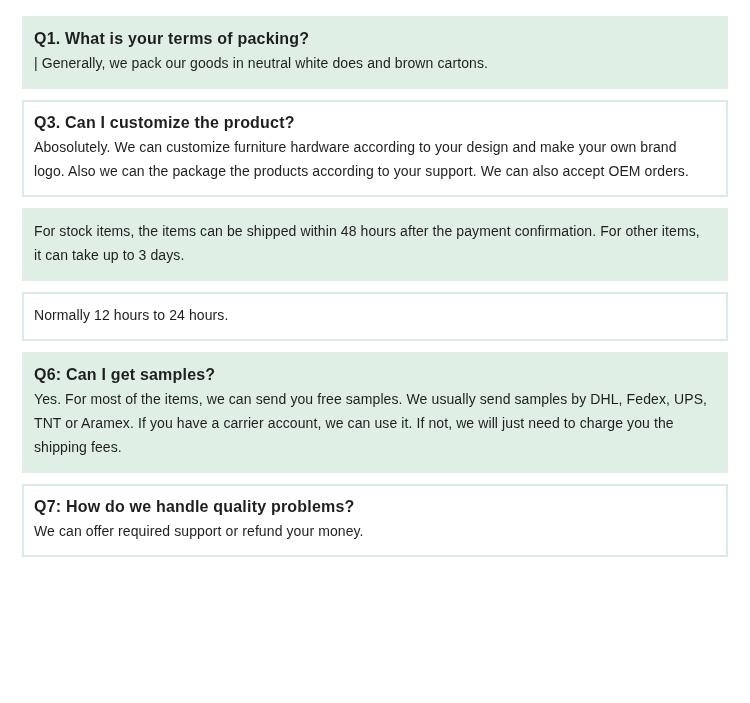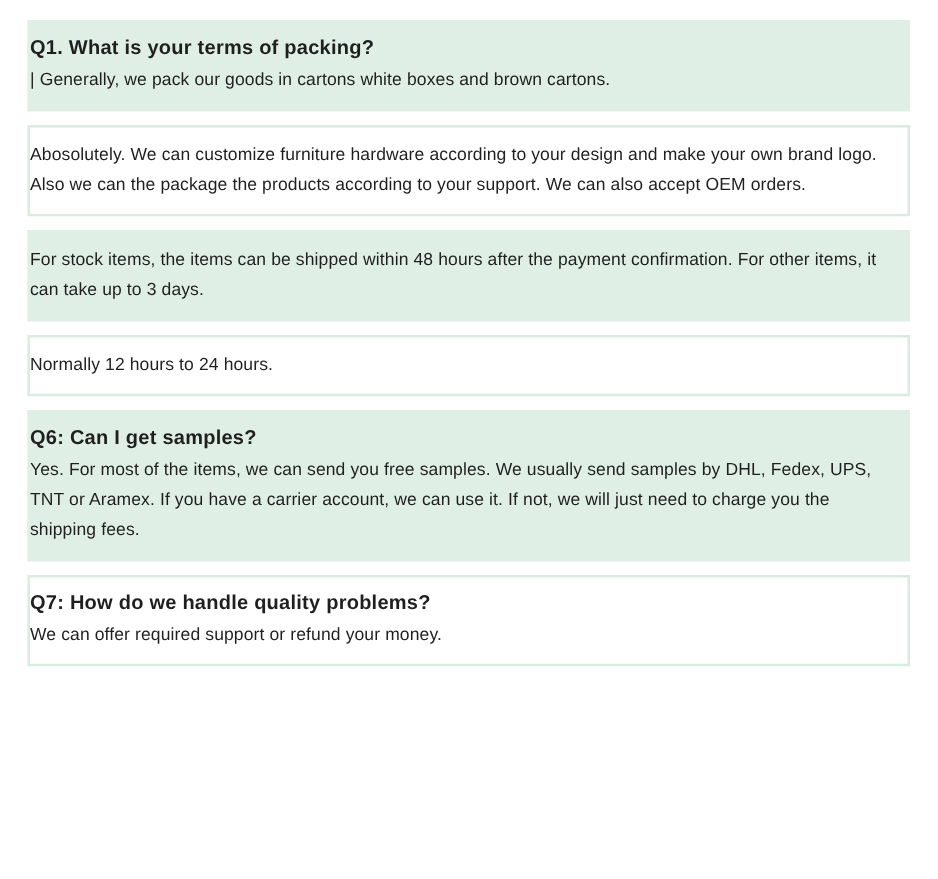--- a/index.html
+++ b/index.html
@@ -19,21 +19,21 @@
     width:750px;
     min-height:703px;
     padding:16px 22px 40px 22px;
   }
   .faq-list{
     display:flex;
     flex-direction:column;
     gap:11px;
   }
   .faq-item{
-    padding:9px 16px 12px 0;
+    padding:9px 16px 12px 10px;
     border:2px solid transparent;
   }
   .faq-item:nth-child(odd){
     background: var(--mint);
     border-color: var(--mint);
   }
   .faq-item:nth-child(even){
     background:#ffffff;
     border-color: var(--card-border);
   }
@@ -53,25 +53,26 @@
   }
 </style>
 </head>
 <body>
 
 <div class="page">
   <div class="faq-list">
 
     <section class="faq-item">
       <h3 class="faq-question">Q1. What is your terms of packing?</h3>
-      <p class="faq-answer">| Generally, we pack our goods in cartons white boxes and brown cartons.</p>
+      <p class="faq-answer">| Generally, we pack our goods in neutral white does and brown cartons.</p>
     </section>
 
 
     <section class="faq-item">
+      <h3 class="faq-question">Q3. Can I customize the product?</h3>
       <p class="faq-answer">Abosolutely. We can customize furniture hardware according to your design and make your own brand logo. Also we can the package the products according to your support. We can also accept OEM orders.</p>
     </section>
 
     <section class="faq-item">
       <p class="faq-answer">For stock items, the items can be shipped within 48 hours after the payment confirmation. For other items, it can take up to 3 days.</p>
     </section>
 
     <section class="faq-item">
       <p class="faq-answer">Normally 12 hours to 24 hours.</p>
     </section>

